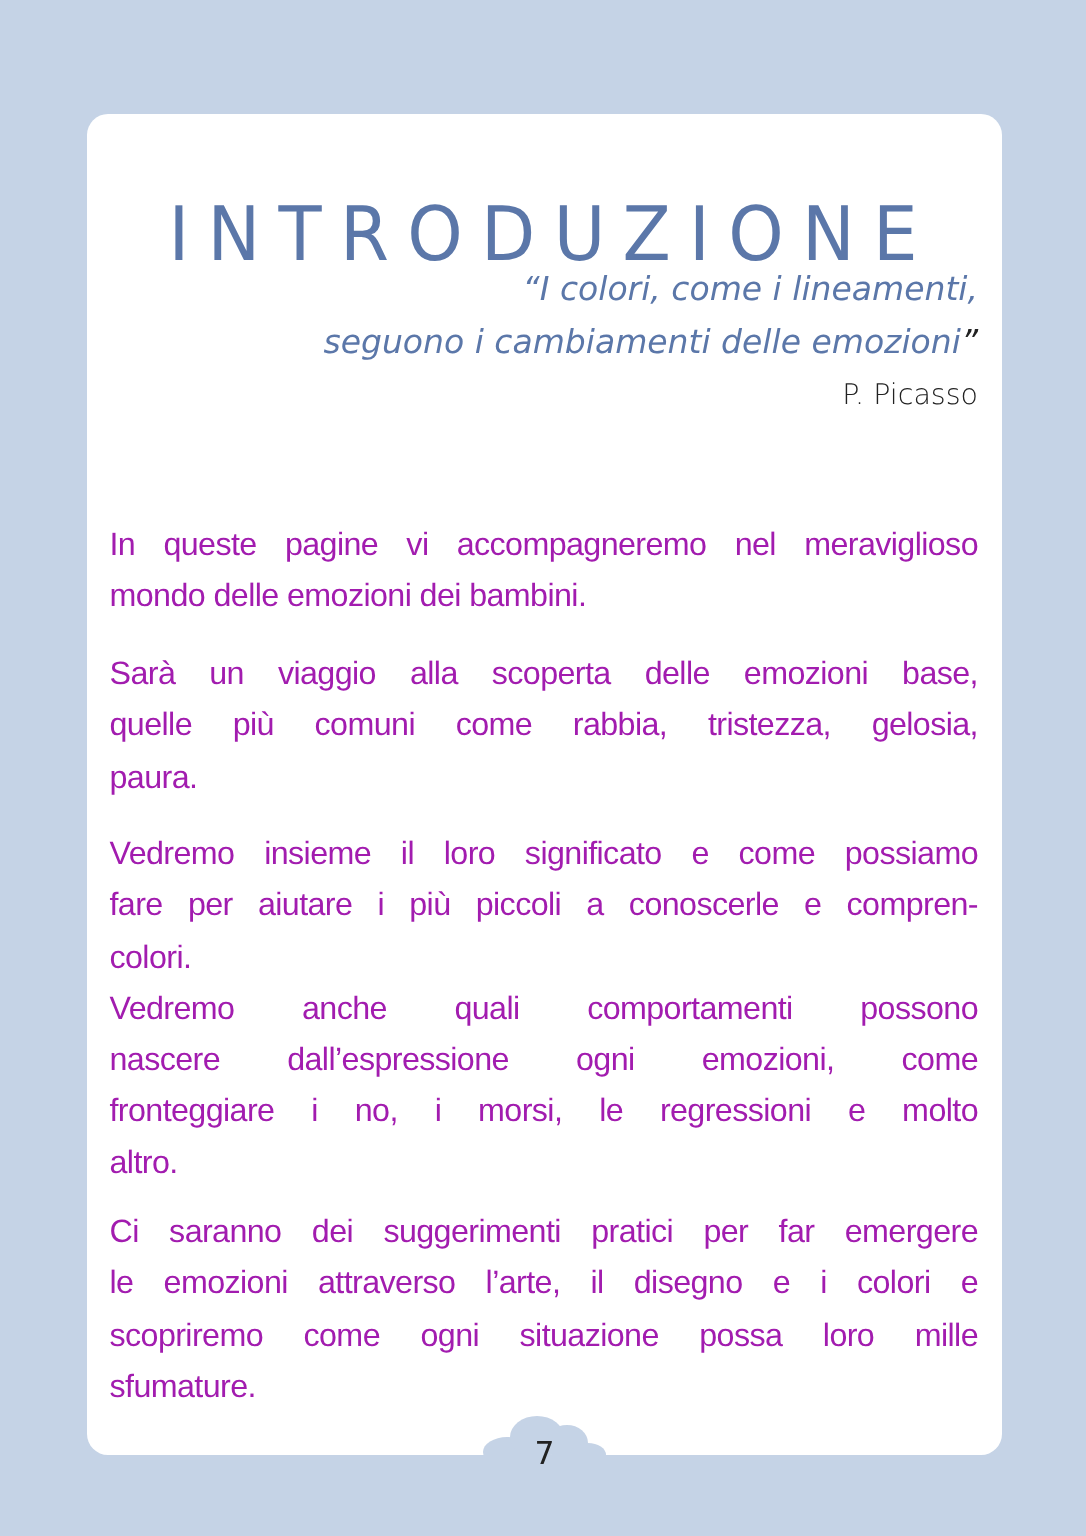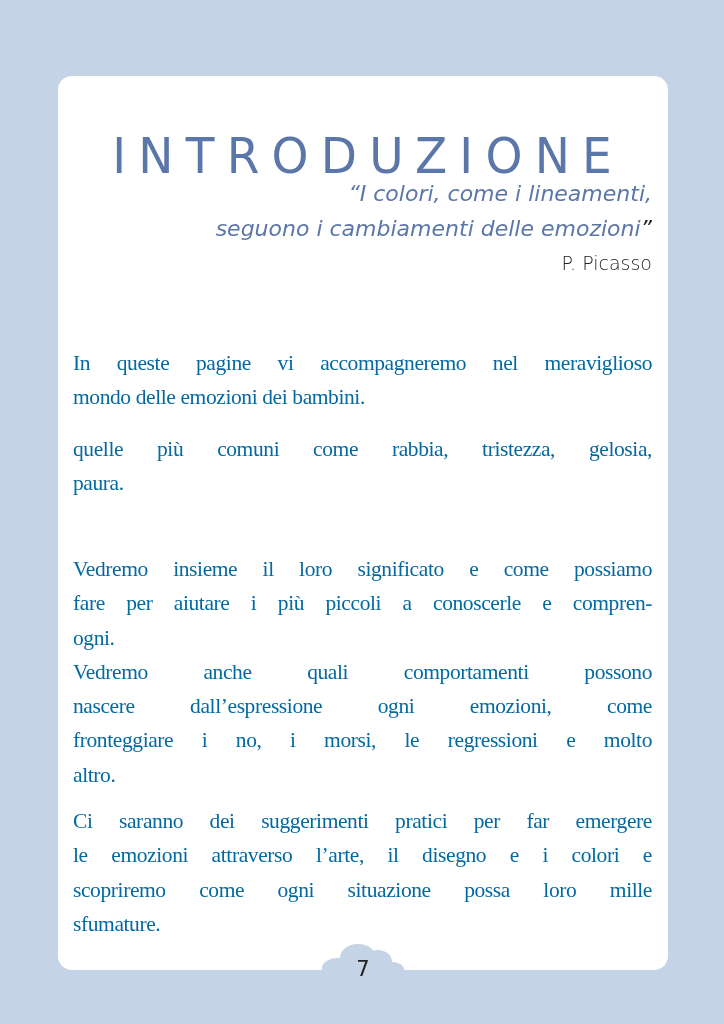--- a/index.html
+++ b/index.html
@@ -59,24 +59,24 @@
       font-family: "DejaVu Sans", sans-serif;
       font-size: 19px;
       line-height: 35px;
       color: #222222;
       font-weight: 300;
     }
     .body-text {
       position: absolute;
       left: 73px;
       width: 579px;
-      font-family: Liberation Serif, serif;
+      font-family: Liberation Sans, sans-serif;
       font-size: 21.5px;
       line-height: 34.3px;
-      color: #0369a1;
+      color: #a21caf;
       text-align: justify;
       letter-spacing: -0.4px;
     }
     .p1 { top: 346px; }
     .p2 { top: 432px; }
     .p3 { top: 552px; }
     .p5 { top: 804px; }
     .body-text .ln {
       display: block;
       text-align: justify;
@@ -117,28 +117,29 @@
   <span class="line"><span>seguono i cambiamenti delle emozioni</span><span class="close-mark">”</span></span>
 </div>
 <div class="author">P. Picasso</div>
 
 <div class="body-text p1">
   <span class="ln">In queste pagine vi accompagneremo nel meraviglioso</span>
   <span class="ln last">mondo delle emozioni dei bambini.</span>
 </div>
 
 <div class="body-text p2">
+  <span class="ln">Sarà un viaggio alla scoperta delle emozioni base,</span>
   <span class="ln">quelle più comuni come rabbia, tristezza, gelosia,</span>
   <span class="ln last">paura.</span>
 </div>
 
 <div class="body-text p3">
   <span class="ln">Vedremo insieme il loro significato e come possiamo</span>
   <span class="ln">fare per aiutare i più piccoli a conoscerle e compren-</span>
-  <span class="ln last">ogni.</span>
+  <span class="ln last">colori.</span>
   <span class="ln">Vedremo anche quali comportamenti possono</span>
   <span class="ln">nascere dall’espressione ogni emozioni, come</span>
   <span class="ln">fronteggiare i no, i morsi, le regressioni e molto</span>
   <span class="ln last">altro.</span>
 </div>
 
 <div class="body-text p5">
   <span class="ln">Ci saranno dei suggerimenti pratici per far emergere</span>
   <span class="ln">le emozioni attraverso l’arte, il disegno e i colori e</span>
   <span class="ln">scopriremo come ogni situazione possa loro mille</span>

